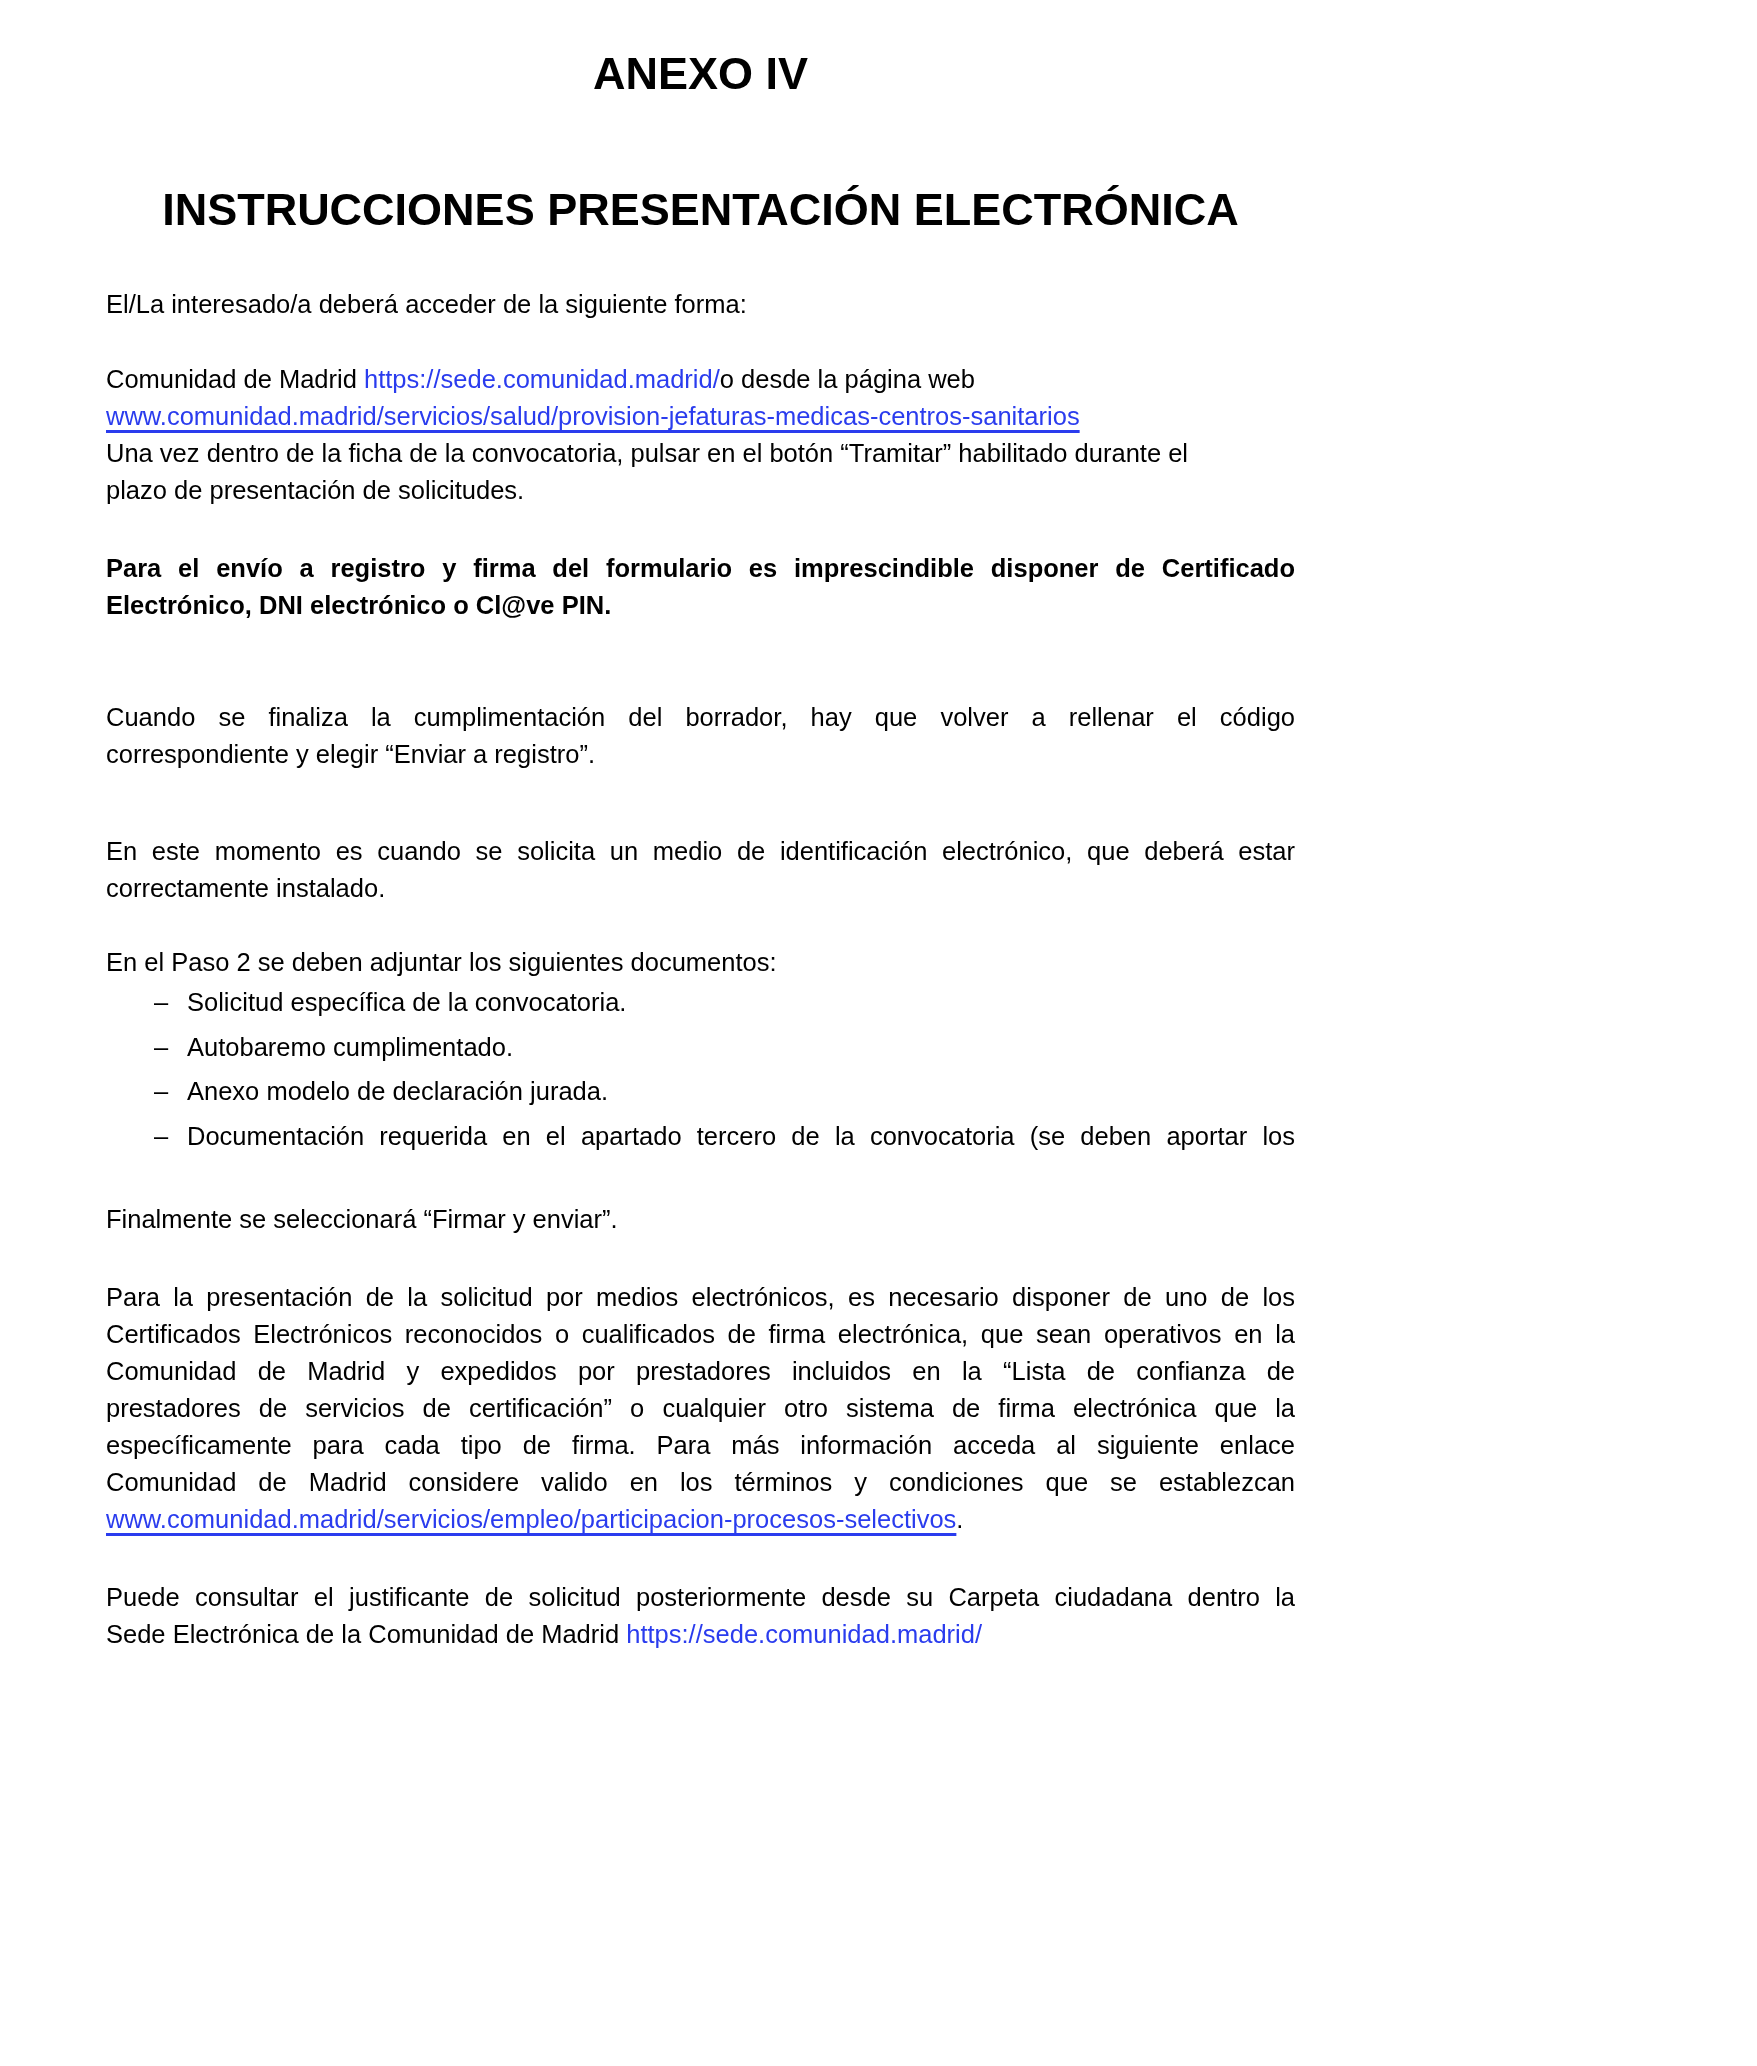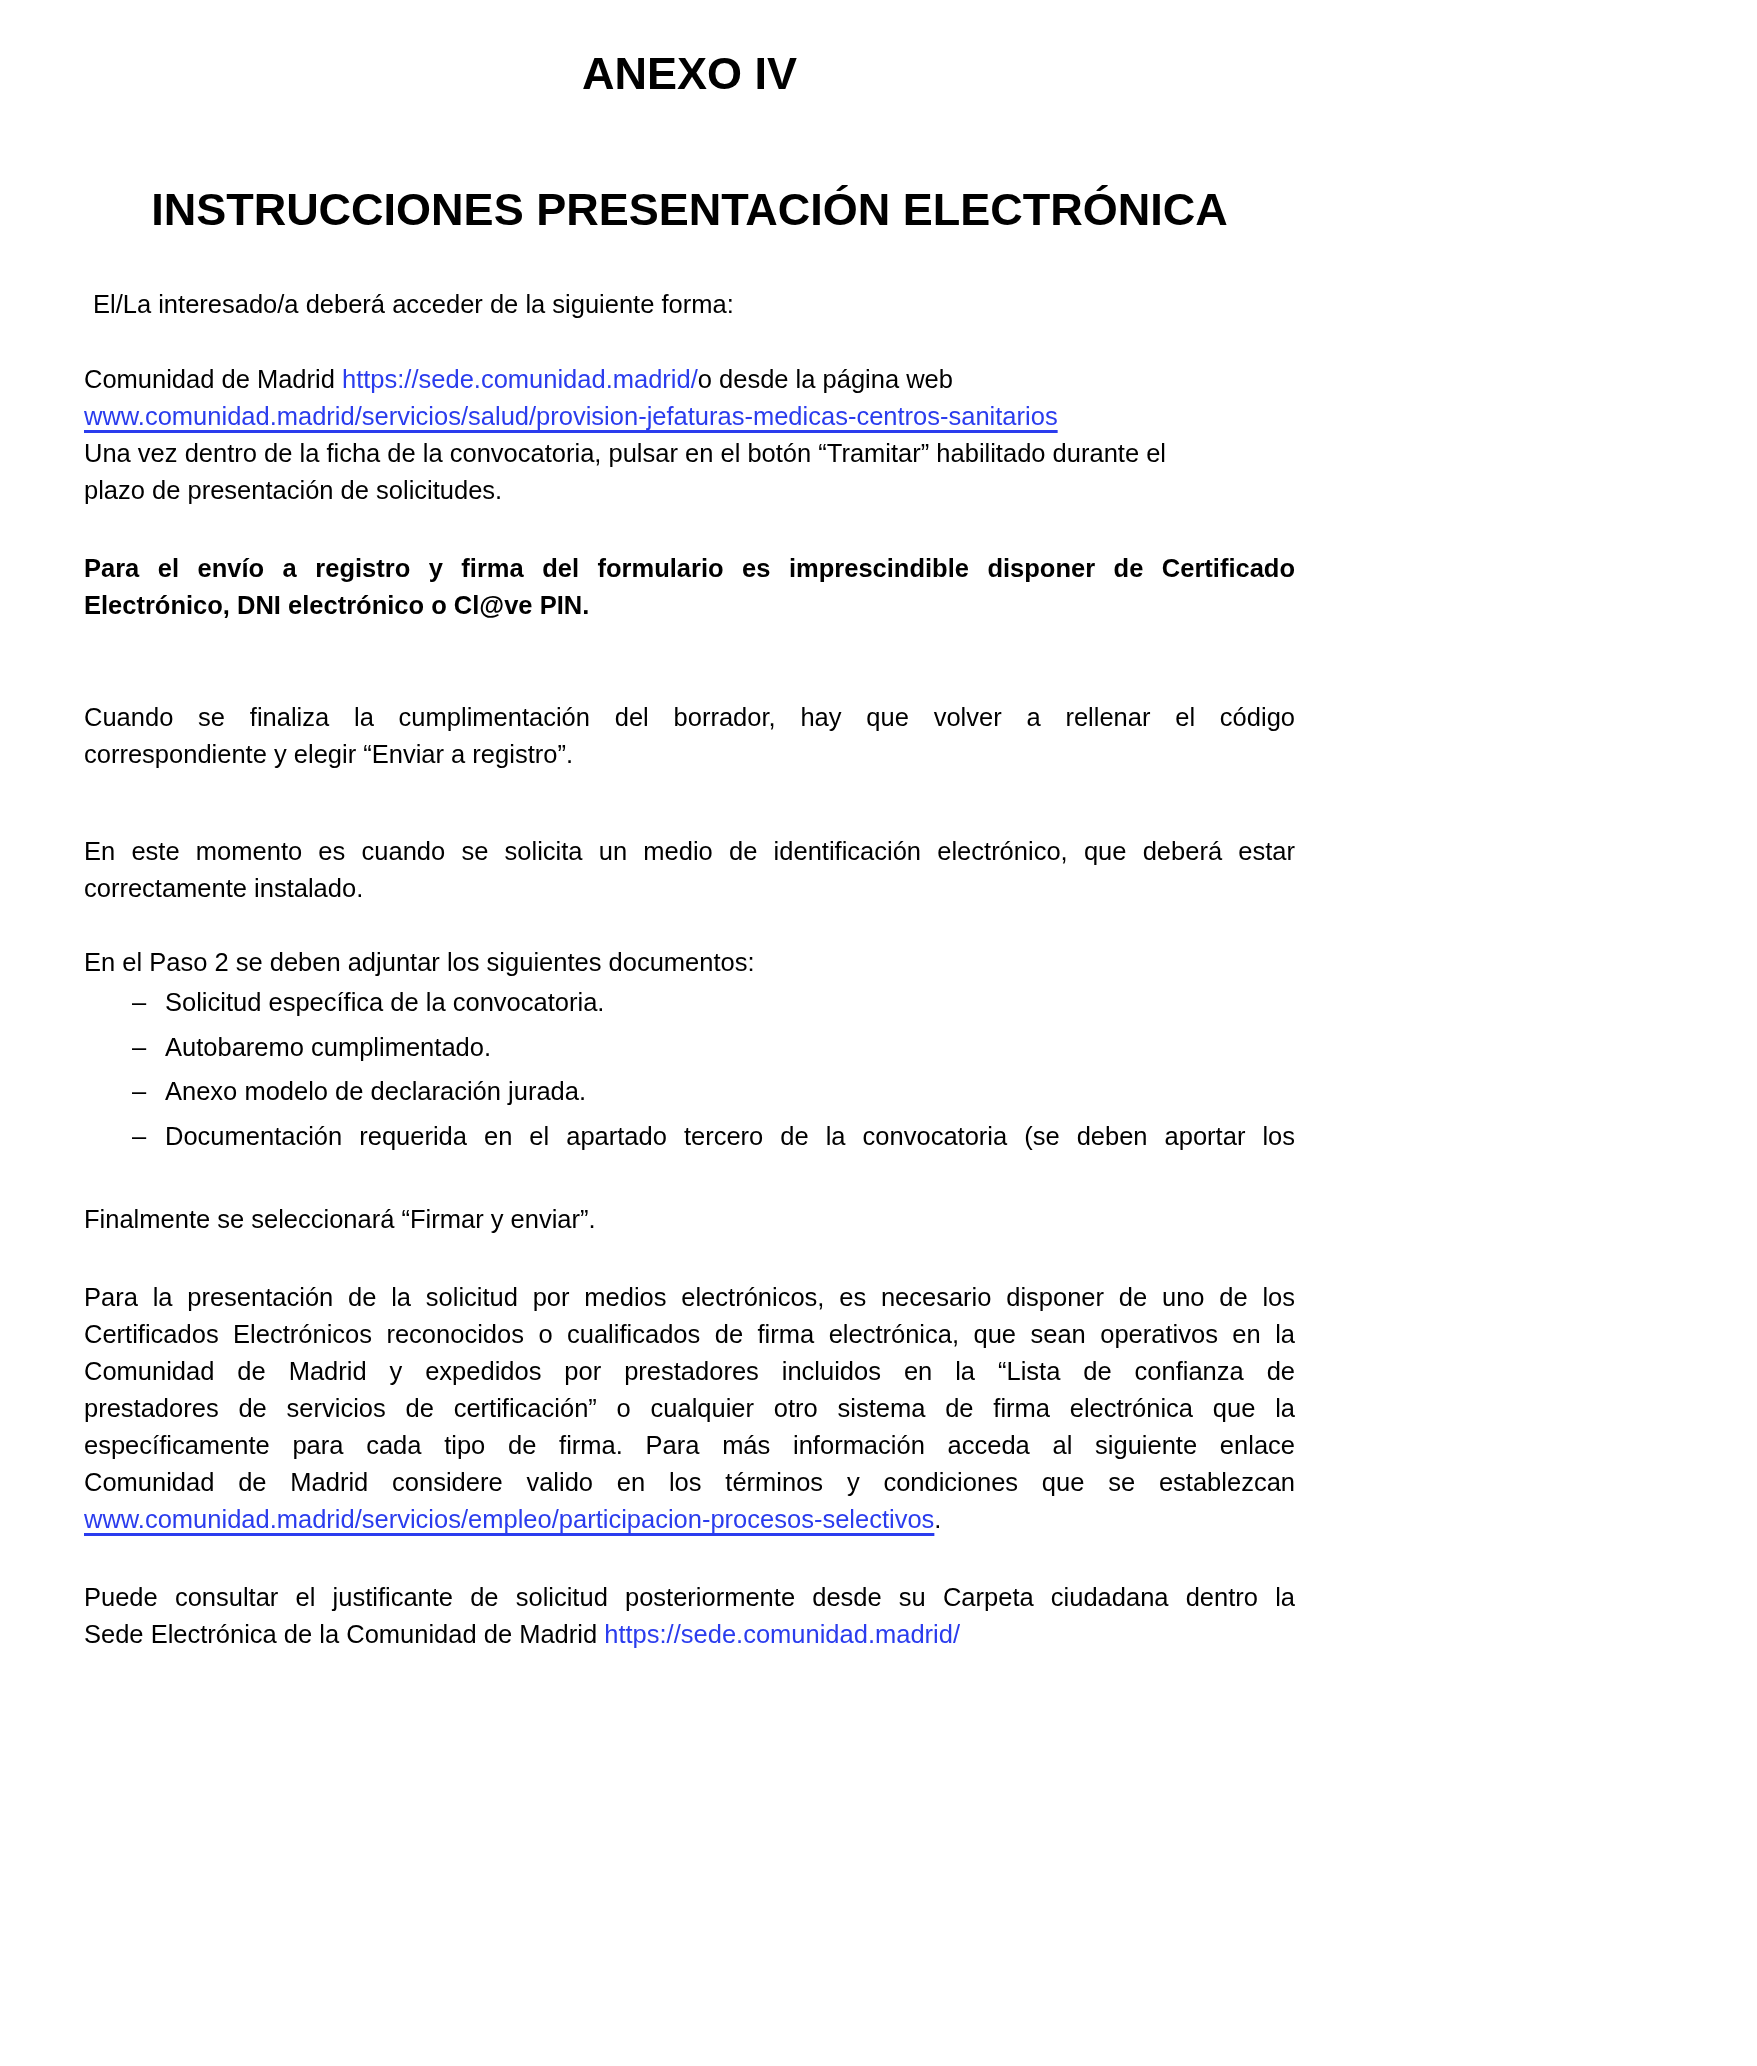--- a/index.html
+++ b/index.html
@@ -7,40 +7,40 @@
     --link-color:#2a3cee;
     --bg-color:#ffffff;
   }
   html,body{margin:0;padding:0;}
   body{background:var(--bg-color);}
   .page{
     position:relative;
     box-sizing:border-box;
     width:1452px;
     height:2066px;
-    padding:0 157px 0 84px;
+    padding:0 157px 0 106px;
     background:var(--bg-color);
     color:var(--text-color);
     font-family:"Liberation Sans", sans-serif;
     font-size:25.5px;
     line-height:37px;
     overflow:hidden;
   }
   .t1,.t2{
     font-size:45px;
     line-height:51px;
     font-weight:700;
     text-align:center;
   }
   .t1{margin-top:48px;}
   .t2{margin-top:85px;}
   .block{margin-top:37px;}
   .bold{font-weight:700;}
   
-  .para-interested{margin-top:51px;margin-left:9px;}
+  .para-interested{margin-top:51px;}
   .para-access{margin-top:38px;}
   .para-certificate-required{margin-top:41px;}
   .para-draft-code{margin-top:75px;}
   .para-identification{margin-top:60px;}
   .para-step2{margin-top:37px;}
   .attachment-list{margin-top:2.8px;}
   .para-sign-send{margin-top:46px;}
   .para-electronic-submission{margin-top:41px;}
   .para-receipt{margin-top:41px;}
   

